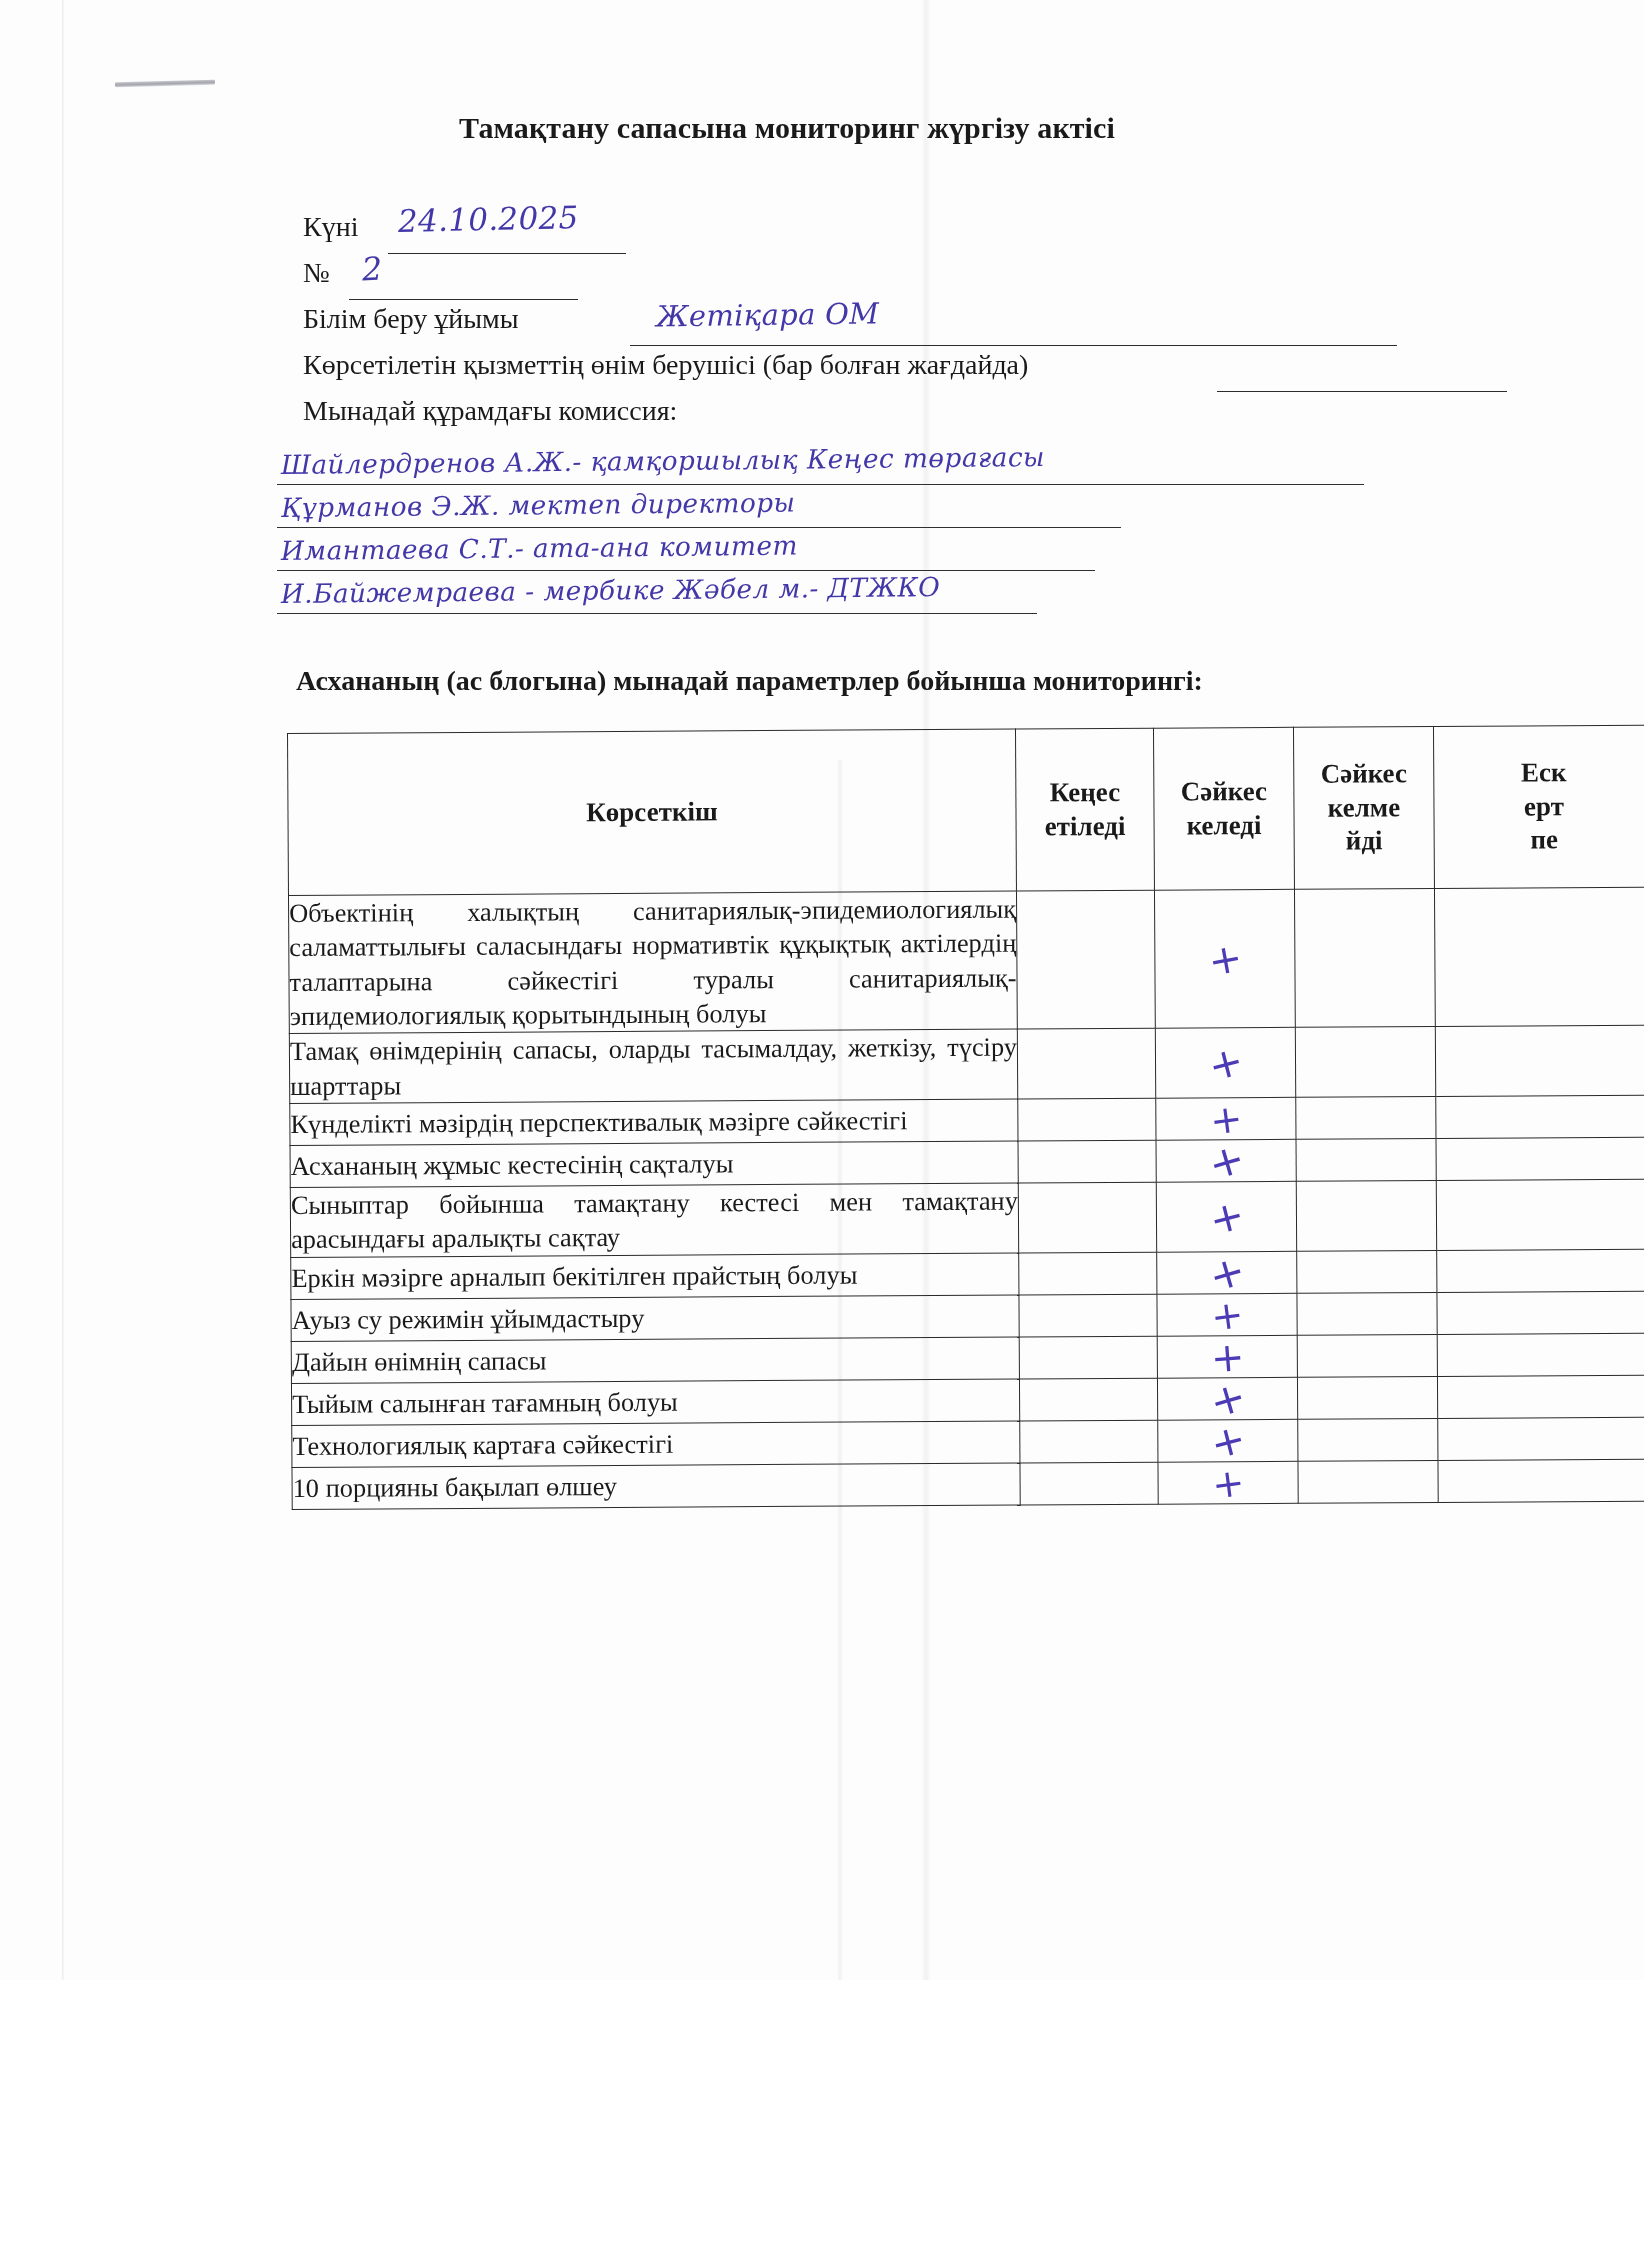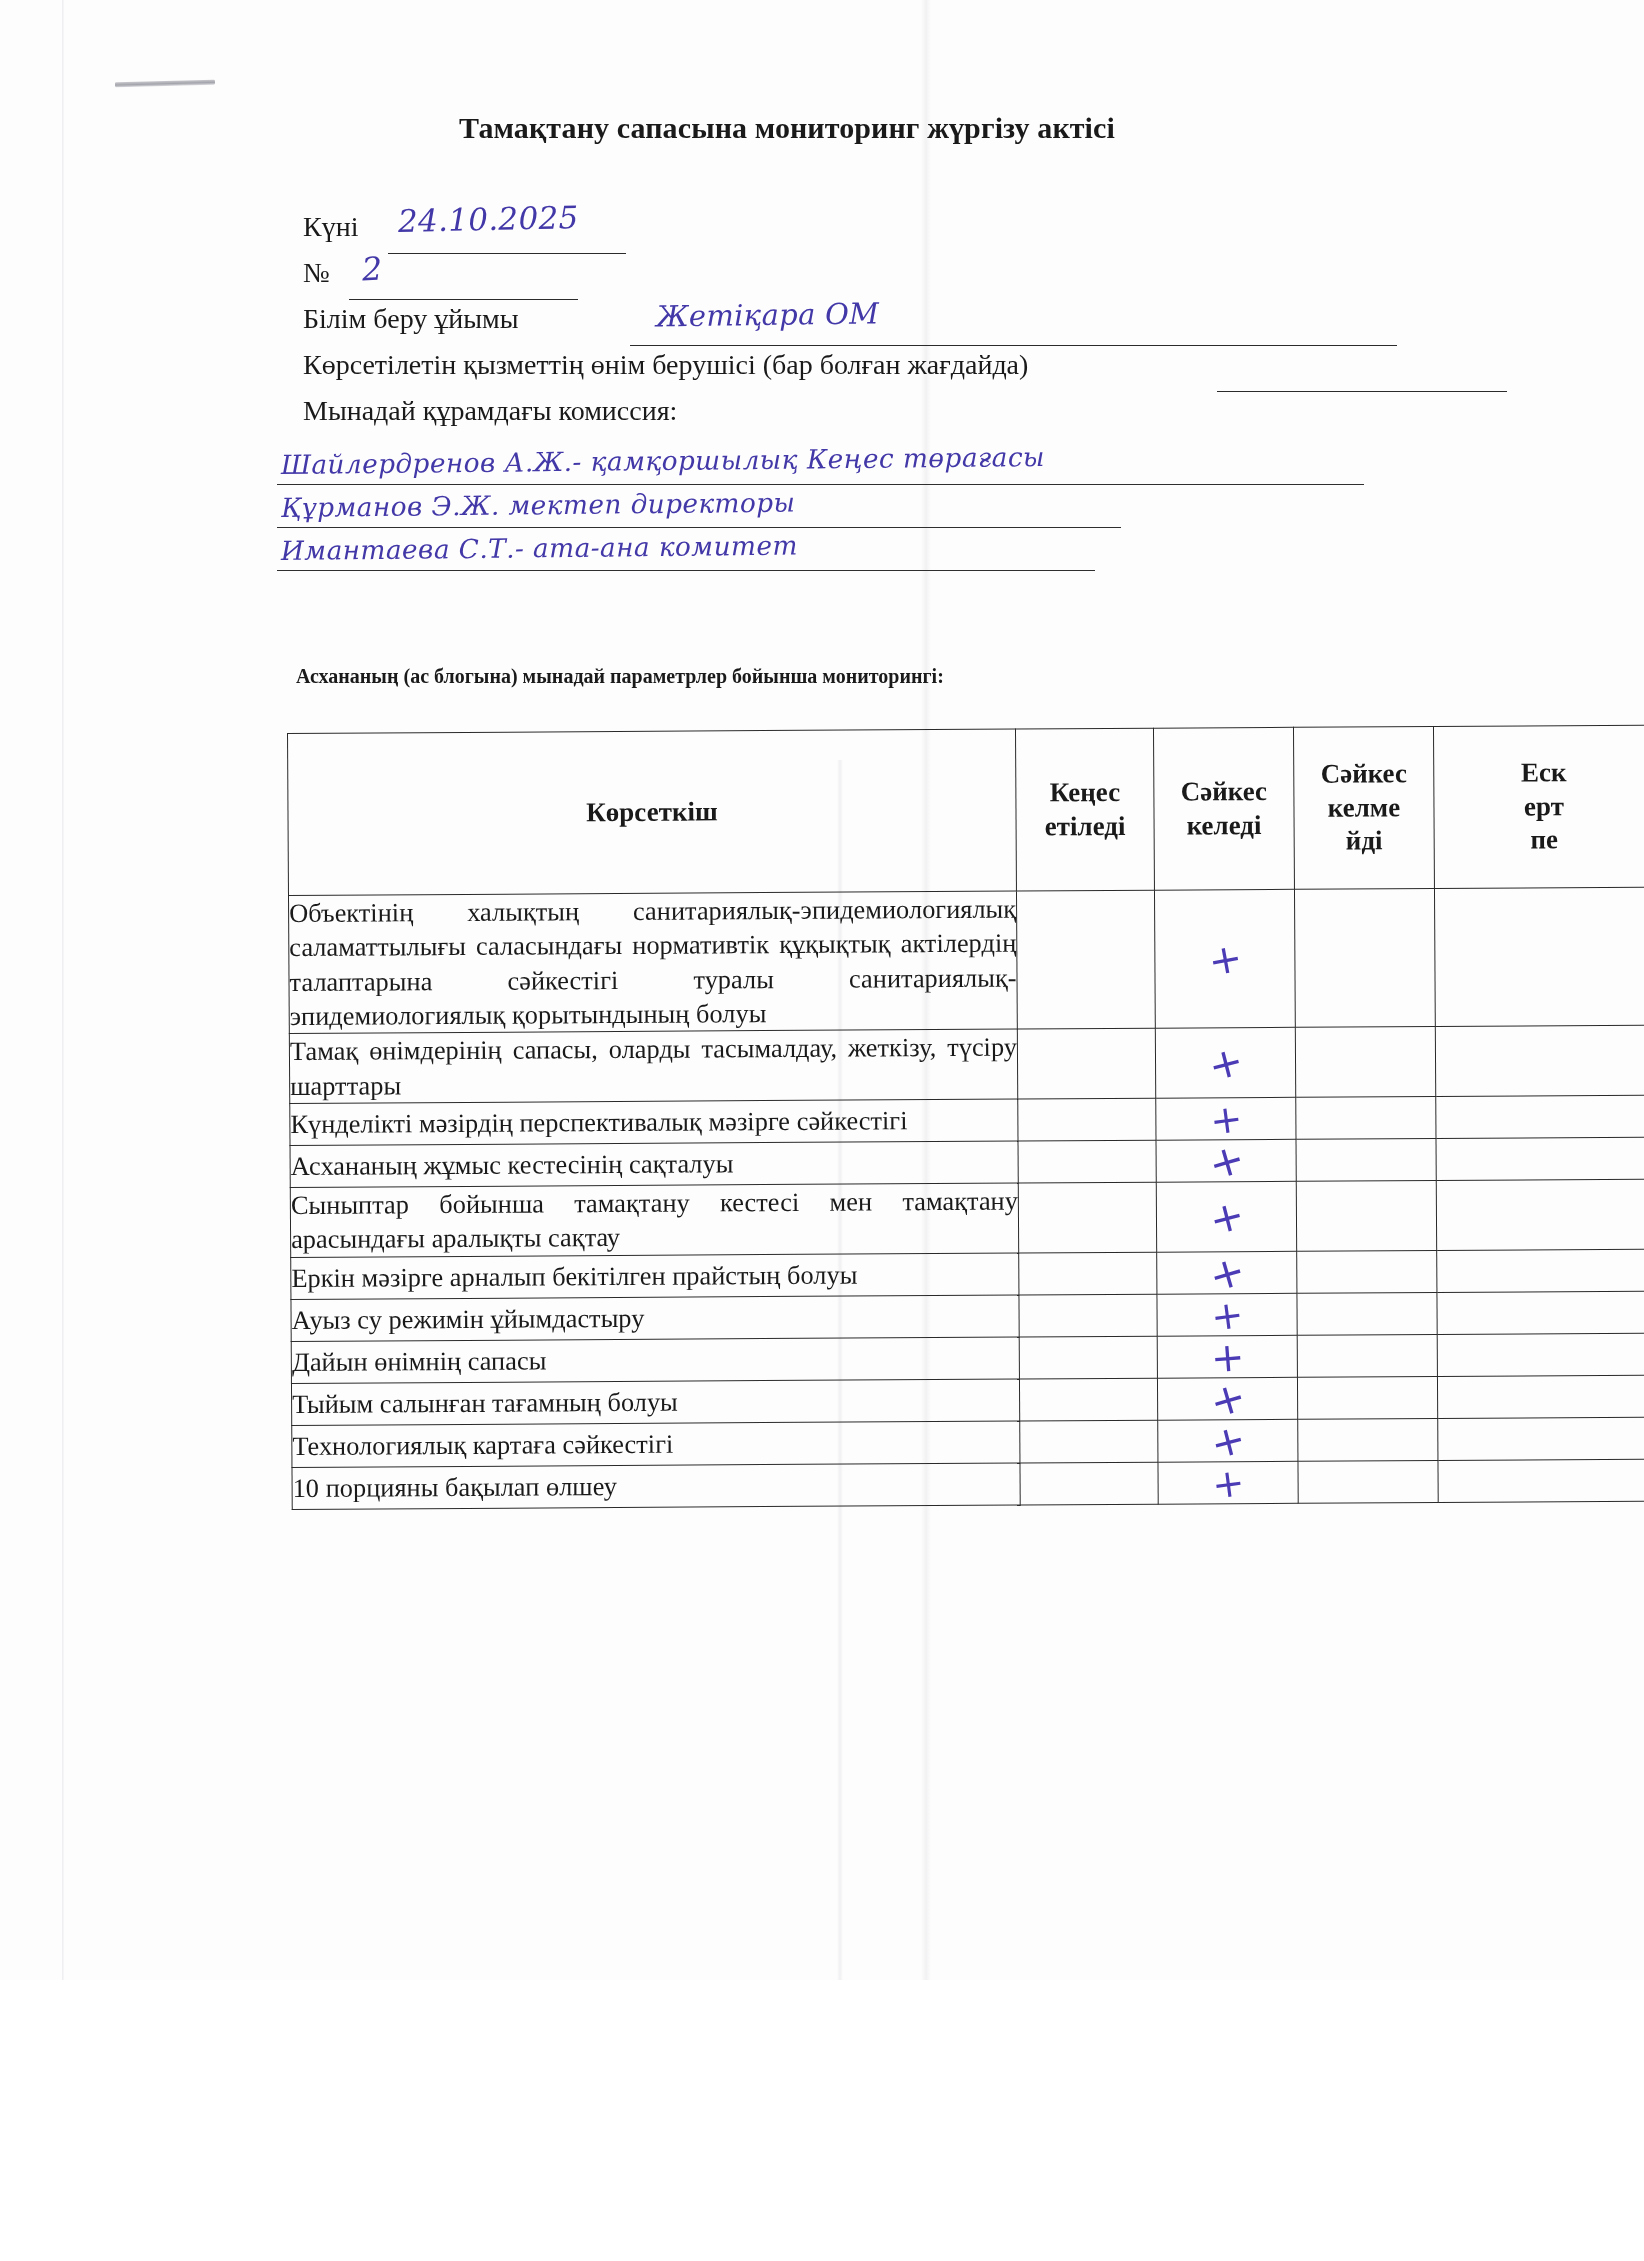--- a/index.html
+++ b/index.html
@@ -123,21 +123,21 @@
     letter-spacing: 0.4px;
     white-space: nowrap;
     transform: rotate(-0.6deg);
     transform-origin: left bottom;
   }
 
   
   .section-heading {
     position: absolute;
     left: 296px; top: 665px;
-    font-size: 20px;
+    font-size: 28px;
     font-weight: bold;
     white-space: nowrap;
   }
 
   
   .tbl-wrap {
     position: absolute;
     left: 287px;
     top: 733px;
     width: 1359px;
@@ -259,20 +259,24 @@
     <div class="hand-line">
       <span class="rule2" style="width:844px;"></span>
       <span class="hwtext">Құрманов Э.Ж. мектеп директоры</span>
     </div>
 
     <div class="hand-line">
       <span class="rule2" style="width:818px;"></span>
       <span class="hwtext">Имантаева С.Т.- ата-ана комитет</span>
     </div>
 
+    <div class="hand-line">
+      <span class="rule2" style="width:760px;"></span>
+      <span class="hwtext">И.Байжемраева - мербике       Жәбел м.- ДТЖКО</span>
+    </div>
   </div>
 
   <div class="section-heading">Асхананың  (ас блогына) мынадай параметрлер бойынша мониторингі:</div>
 
   <div class="tbl-wrap">
     <table class="monitor">
       <thead>
         <tr>
           <th class="col-indicator">
             <span class="hdr-stack">Көрсеткіш</span>

